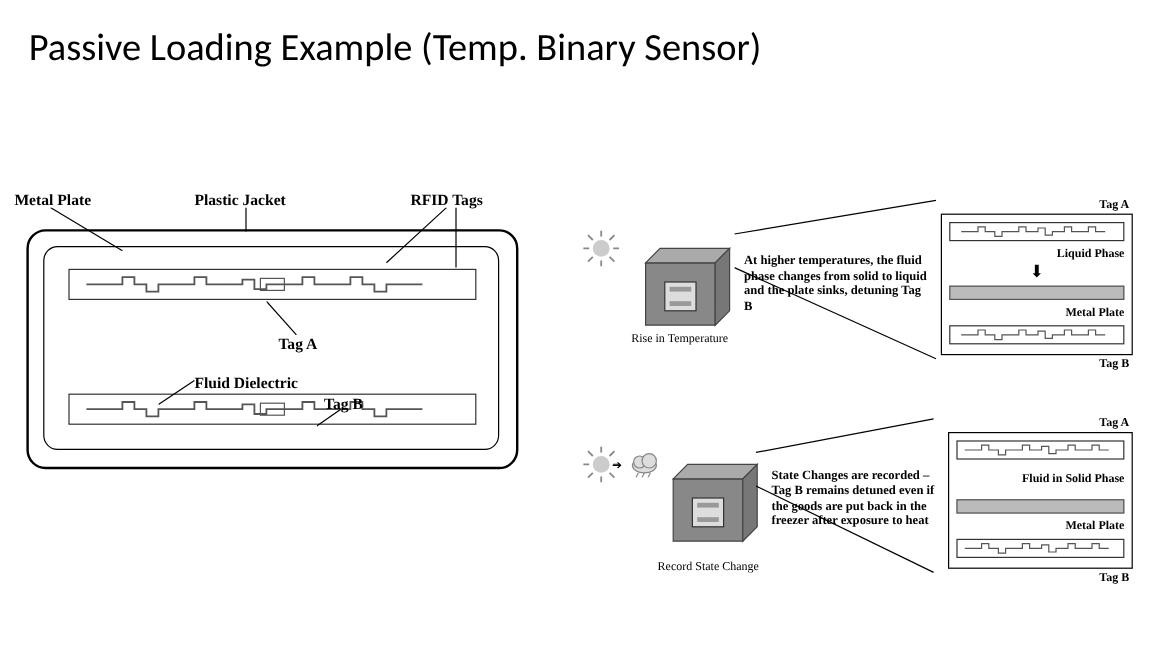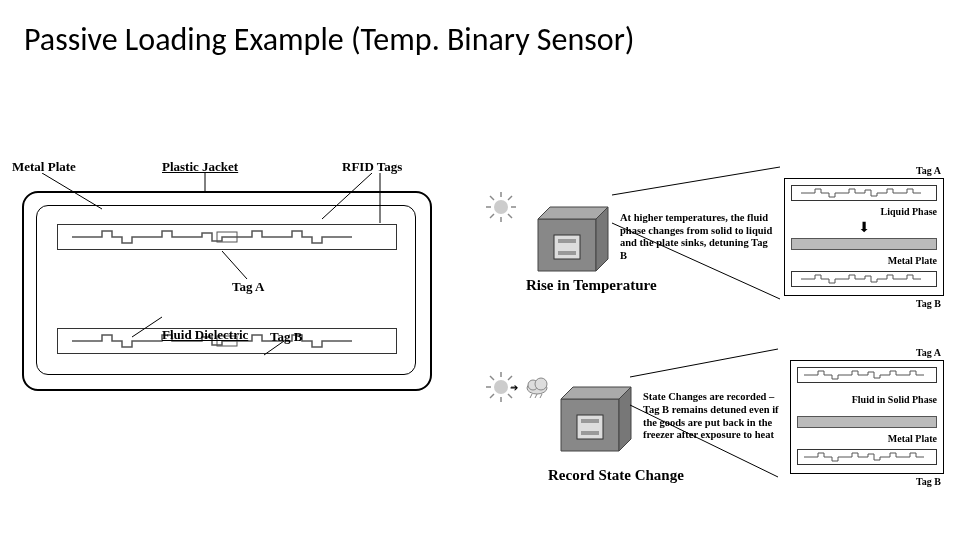--- a/index.html
+++ b/index.html
@@ -94,22 +94,22 @@
   }
   .sc-text {
     width: 154px;
     font-size: 10.5px;
     font-weight: bold;
     line-height: 1.2;
     margin-left: 6px;
   }
   .sc-caption {
     position: absolute;
-    font-size: 15px;
-    font-weight: bold;
+    font-size: 10px;
+    font-weight: normal;
   }
   .detail-box {
     width: 160px;
     border: 1.5px solid #000;
     margin-left: auto;
     margin-right: 4px;
     position: relative;
     padding: 6px 6px 8px;
     display: flex;
     flex-direction: column;
@@ -144,21 +144,21 @@
 </style>
 </head>
 <body>
 
 <div class="title">Passive Loading Example (Temp. Binary Sensor)</div>
 
 <div class="diagram-area">
 
   <div class="left-panel">
     <div class="lbl" style="top:8px; left:0;">Metal Plate</div>
-    <div class="lbl" style="top:8px; left:150px;text-decoration:underline;">Plastic Jacket</div>
+    <div class="lbl" style="top:8px; left:150px;">Plastic Jacket</div>
     <div class="lbl" style="top:8px; left:330px;">RFID Tags</div>
 
     <svg class="leader" style="top:22px; left:30px;" width="80" height="40">
         <line x1="0" y1="0" x2="60" y2="36" stroke="#000"></line>
       </svg>
     <svg class="leader" style="top:22px; left:185px;" width="20" height="22">
         <line x1="8" y1="0" x2="8" y2="20" stroke="#000"></line>
       </svg>
     <svg class="leader" style="top:22px; left:300px;" width="80" height="50">
       <line x1="60" y1="0" x2="10" y2="46" stroke="#000"></line>
@@ -180,21 +180,21 @@
           </svg>
         </div>
       </div>
     </div>
 
     <div class="lbl" style="top:128px; left:220px;">Tag A</div>
     <svg class="leader" style="top:100px; left:210px;" width="30" height="30">
         <line x1="25" y1="28" x2="0" y2="0" stroke="#000"></line>
       </svg>
 
-    <div class="lbl" style="top:176px; left:150px;text-decoration:underline;">Fluid Dielectric</div>
+    <div class="lbl" style="top:160px; left:150px;">Fluid Dielectric</div>
     <svg class="leader" style="top:158px; left:120px;" width="34" height="30">
         <line x1="30" y1="8" x2="0" y2="28" stroke="#000"></line>
       </svg>
 
     <div class="lbl" style="top:178px; left:258px;">Tag B</div>
     <svg class="leader" style="top:190px; left:252px;" width="30" height="20">
         <line x1="20" y1="0" x2="0" y2="14" stroke="#000"></line>
       </svg>
   </div>
 

